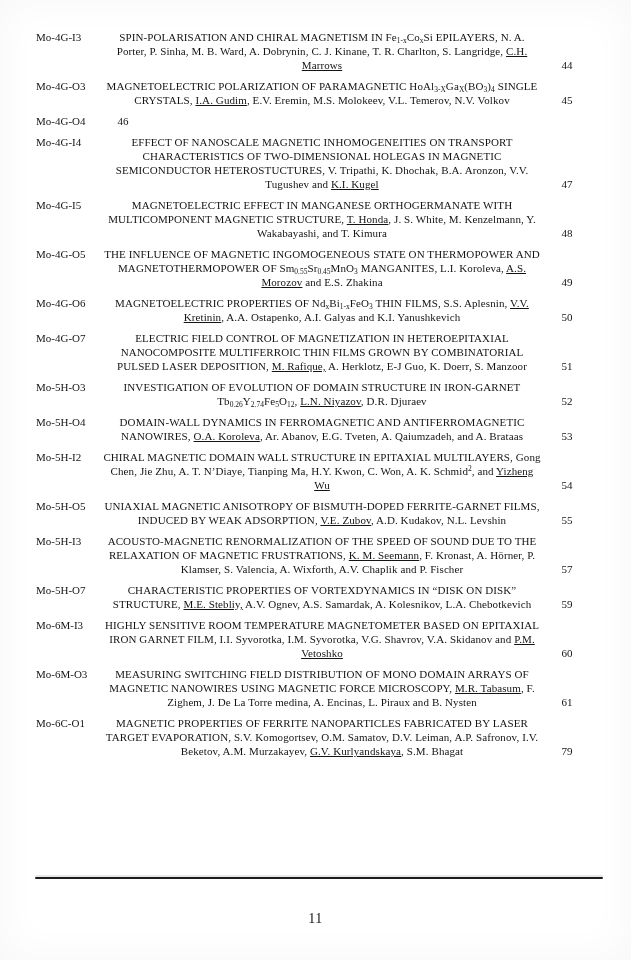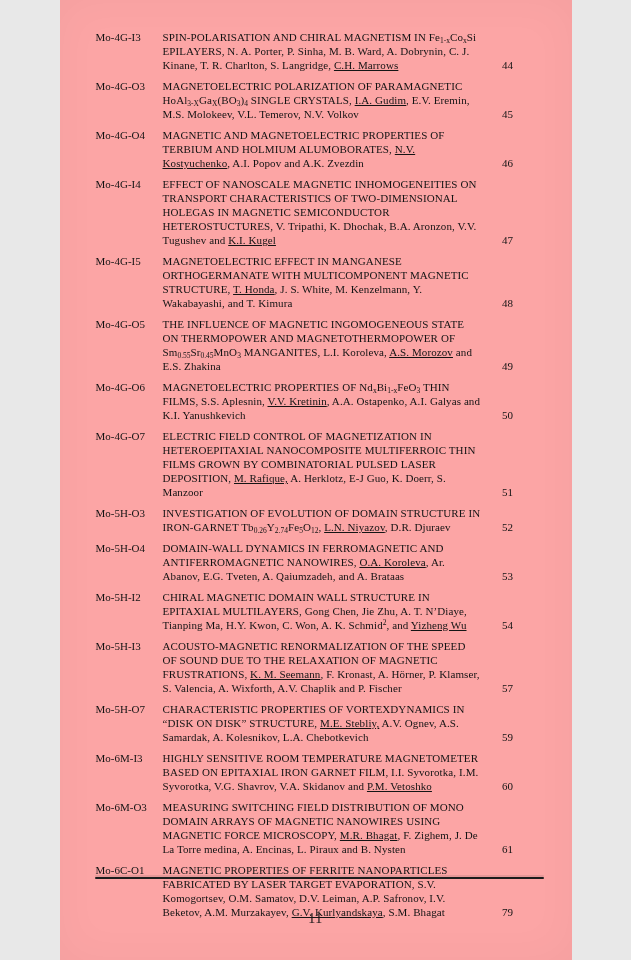--- a/index.html
+++ b/index.html
@@ -1,37 +1,37 @@
 <!DOCTYPE html>
 <html><head>
 <meta charset="utf-8">
 <style>
   html,body { margin:0; padding:0; background:#e8e8e8; }
   .page {
     position:relative;
-    width:512px; height:960px;
+    width:631px; height:960px;
     margin:0 auto;
-    background:#fca5a5;
+    background:#ffffff;
     box-shadow: inset 0 0 45px rgba(0,0,0,0.035);
     font-family:"Liberation Serif","DejaVu Serif",serif;
     color:#141414;
     overflow:hidden;
   }
   .toc {
     position:absolute; top:30px; left:36px; right:44px;
   }
   .entry {
     display:flex;
     align-items:flex-start;
     margin-bottom:7px;
     font-size:11px;
     line-height:14px;
   }
   .code  { flex:0 0 67px; white-space:nowrap; }
-  .title { flex:1 1 auto; letter-spacing:0.1px; padding-right:6px; }
+  .title { flex:1 1 auto; letter-spacing:0.1px; padding-right:6px;text-align:center; }
   .pnum  { flex:0 0 40px; text-align:center; align-self:flex-end; }
   sub { font-size:7.5px; line-height:0; vertical-align:-2px; letter-spacing:0; }
   sup { font-size:7.5px; line-height:0; vertical-align:4px; letter-spacing:0; }
   .u { text-decoration:underline; text-underline-offset:1px; }
   .rule {
     position:absolute; left:35px; right:28px; top:877px;
     height:2px; background:#1c1c1c; border-radius:1px;
     box-shadow:0 -2px 0 rgba(60,60,60,0.12);
   }
   .footer {
@@ -51,21 +51,20 @@
   </div>
 
   <div class="entry">
     <div class="code">Mo-4G-O3</div>
     <div class="title"><span>MAGNETOELECTRIC POLARIZATION OF PARAMAGNETIC HoAl</span><sub>3-X</sub><span>Ga</span><sub>X</sub><span>(BO</span><sub>3</sub><span>)</span><sub>4</sub><span> SINGLE CRYSTALS, </span><span class="u">I.A. Gudim</span><span>, E.V. Eremin, M.S. Molokeev, V.L. Temerov, N.V. Volkov</span></div>
     <div class="pnum">45</div>
   </div>
 
   <div class="entry">
     <div class="code">Mo-4G-O4</div>
-    <div class="title"><span>MAGNETIC AND MAGNETOELECTRIC PROPERTIES OF TERBIUM AND HOLMIUM ALUMOBORATES, </span><span class="u">N.V. Kostyuchenko</span><span>, A.I. Popov and A.K. Zvezdin</span></div>
     <div class="pnum">46</div>
   </div>
 
   <div class="entry">
     <div class="code">Mo-4G-I4</div>
     <div class="title"><span>EFFECT OF NANOSCALE MAGNETIC INHOMOGENEITIES ON TRANSPORT CHARACTERISTICS OF TWO-DIMENSIONAL HOLEGAS IN MAGNETIC SEMICONDUCTOR HETEROSTUCTURES, V. Tripathi, K. Dhochak, B.A. Aronzon, V.V. Tugushev and </span><span class="u">K.I. Kugel</span></div>
     <div class="pnum">47</div>
   </div>
 
   <div class="entry">
@@ -103,20 +102,25 @@
     <div class="title"><span>DOMAIN-WALL DYNAMICS IN FERROMAGNETIC AND ANTIFERROMAGNETIC NANOWIRES, </span><span class="u">O.A. Koroleva</span><span>, Ar. Abanov, E.G. Tveten, A. Qaiumzadeh, and A. Brataas</span></div>
     <div class="pnum">53</div>
   </div>
 
   <div class="entry">
     <div class="code">Mo-5H-I2</div>
     <div class="title"><span>CHIRAL MAGNETIC DOMAIN WALL STRUCTURE IN EPITAXIAL MULTILAYERS, Gong Chen, Jie Zhu, A. T. N’Diaye, Tianping Ma, H.Y. Kwon, C. Won, A. K. Schmid</span><sup>2</sup><span>, and </span><span class="u">Yizheng Wu</span></div>
     <div class="pnum">54</div>
   </div>
 
+  <div class="entry">
+    <div class="code">Mo-5H-O5</div>
+    <div class="title"><span>UNIAXIAL MAGNETIC ANISOTROPY OF BISMUTH-DOPED FERRITE-GARNET FILMS, INDUCED BY WEAK ADSORPTION, </span><span class="u">V.E. Zubov</span><span>, A.D. Kudakov, N.L. Levshin</span></div>
+    <div class="pnum">55</div>
+  </div>
 
 
   <div class="entry">
     <div class="code">Mo-5H-I3</div>
     <div class="title"><span>ACOUSTO-MAGNETIC RENORMALIZATION OF THE SPEED OF SOUND DUE TO THE RELAXATION OF MAGNETIC FRUSTRATIONS, </span><span class="u">K. M. Seemann</span><span>, F. Kronast, A. Hörner, P. Klamser, S. Valencia, A. Wixforth, A.V. Chaplik and P. Fischer</span></div>
     <div class="pnum">57</div>
   </div>
 
 
   <div class="entry">
@@ -126,21 +130,21 @@
   </div>
 
   <div class="entry">
     <div class="code">Mo-6M-I3</div>
     <div class="title"><span>HIGHLY SENSITIVE ROOM TEMPERATURE MAGNETOMETER BASED ON EPITAXIAL IRON GARNET FILM, I.I. Syvorotka, I.M. Syvorotka, V.G. Shavrov, V.A. Skidanov and </span><span class="u">P.M. Vetoshko</span></div>
     <div class="pnum">60</div>
   </div>
 
   <div class="entry">
     <div class="code">Mo-6M-O3</div>
-    <div class="title"><span>MEASURING SWITCHING FIELD DISTRIBUTION OF MONO DOMAIN ARRAYS OF MAGNETIC NANOWIRES USING MAGNETIC FORCE MICROSCOPY, </span><span class="u">M.R. Bhagat</span><span>, F. Zighem, J. De La Torre medina, A. Encinas, L. Piraux and B. Nysten</span></div>
+    <div class="title"><span>MEASURING SWITCHING FIELD DISTRIBUTION OF MONO DOMAIN ARRAYS OF MAGNETIC NANOWIRES USING MAGNETIC FORCE MICROSCOPY, </span><span class="u">M.R. Tabasum</span><span>, F. Zighem, J. De La Torre medina, A. Encinas, L. Piraux and B. Nysten</span></div>
     <div class="pnum">61</div>
   </div>
 
   <div class="entry">
     <div class="code">Mo-6C-O1</div>
     <div class="title"><span>MAGNETIC PROPERTIES OF FERRITE NANOPARTICLES FABRICATED BY LASER TARGET EVAPORATION, S.V. Komogortsev, O.M. Samatov, D.V. Leiman, A.P. Safronov, I.V. Beketov, A.M. Murzakayev, </span><span class="u">G.V. Kurlyandskaya</span><span>, S.M. Bhagat</span></div>
     <div class="pnum">79</div>
   </div>
 </div>
   <div class="rule"></div>

